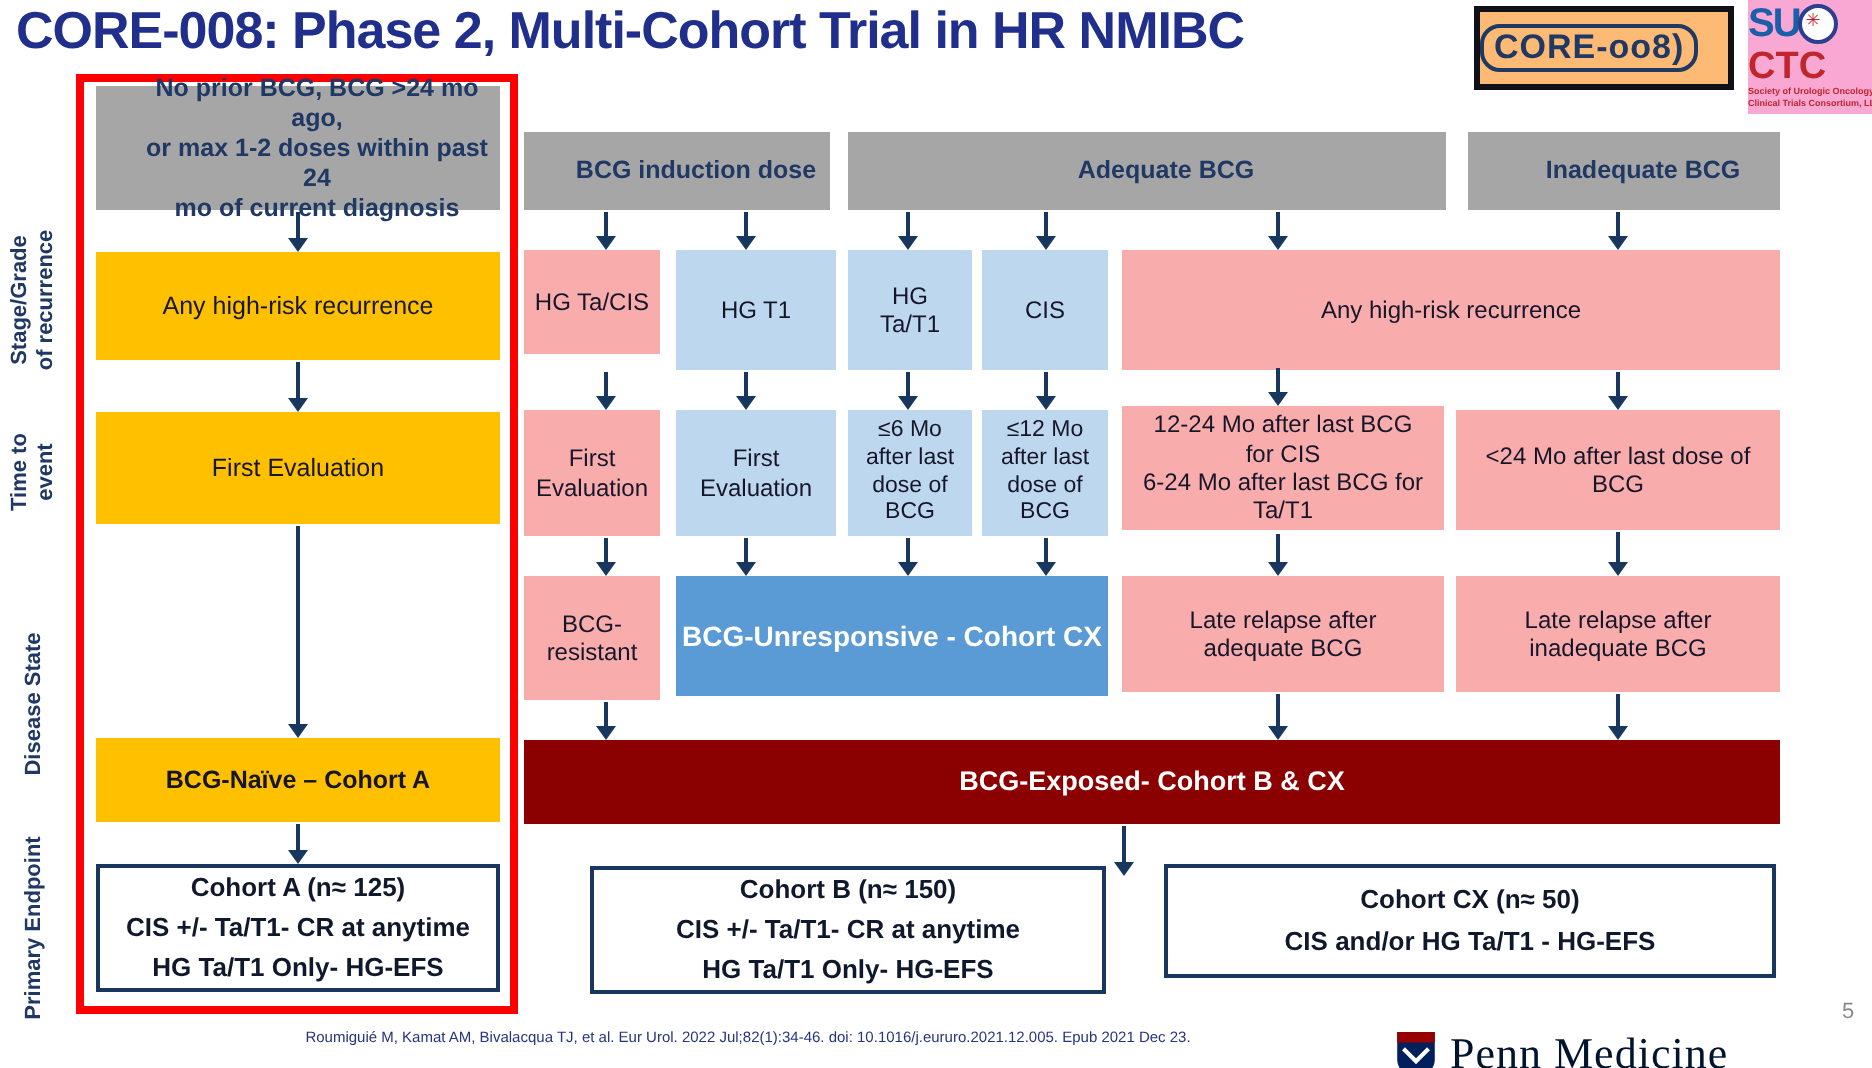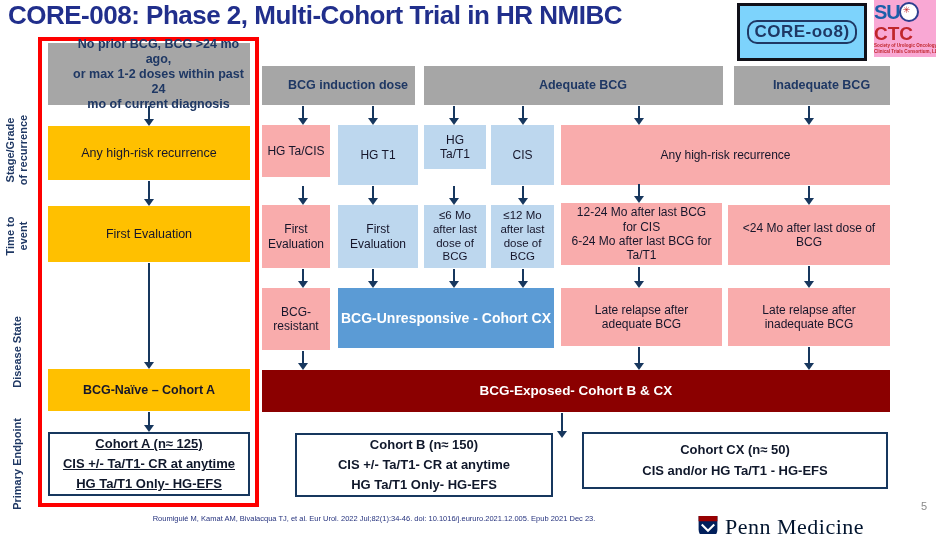--- a/index.html
+++ b/index.html
@@ -1,22 +1,22 @@
 <!DOCTYPE html>
 <html><head>
 <meta charset="utf-8">
 <style>
   html,body{margin:0;padding:0;background:#ffffff;}
   .slide{position:relative;width:936px;height:534px;background:#ffffff;overflow:hidden;
          font-family:"Liberation Sans",sans-serif;}
   .title{position:absolute;left:8px;top:0px;width:726px;font-size:26px;font-weight:bold;
          color:#212F8C;letter-spacing:-0.5px;white-space:nowrap;}
   
-  .core-logo{position:absolute;left:737px;top:3px;width:130px;height:58px;border:3px solid #101018;
-             background:#7dd3fc;display:flex;align-items:center;justify-content:center;box-sizing:border-box;}
+  .core-logo{position:absolute;left:737px;top:3px;width:130px;height:42px;border:3px solid #101018;
+             background:#fdba74;display:flex;align-items:center;box-sizing:border-box;}
   .core-logo .inner{border:2px solid #1F3864;border-radius:10px;padding:0 5px;font-size:17px;
              font-weight:bold;color:#1F3864;letter-spacing:0.5px;white-space:nowrap;}
   .suo-logo{position:absolute;left:874px;top:0px;width:62px;height:57px;background:#f9a8d4;overflow:hidden;}
   .suo-row{display:flex;align-items:center;height:22px;margin-top:1px;}
   .suo-txt{font-size:20px;font-weight:bold;color:#1B5FAA;letter-spacing:-1px;}
   .seal{display:inline-block;width:16px;height:16px;border-radius:50%;border:2px solid #2C3E8F;
         background:#fff;position:relative;margin-left:-1px;}
   .seal::after{content:"✳";position:absolute;left:2px;top:1px;font-size:9px;color:#C0262C;}
   .ctc-txt{font-size:19px;font-weight:bold;color:#C0262C;letter-spacing:0px;line-height:1;margin-top:1px;}
   .suo-cap{font-size:4.5px;color:#C0262C;line-height:1.3;white-space:nowrap;font-weight:bold;}
@@ -79,31 +79,31 @@
   <div class="vlabel" style="left:-43px;top:457px;width:120px;height:14px;">Primary Endpoint</div>
 
   <div class="red-frame"></div>
 
   <div class="box gray" style="left:48px;top:43px;width:202px;height:62px;">No prior BCG, BCG &gt;24 mo ago,
 or max 1-2 doses within past 24
 mo of current diagnosis</div>
   <div class="box orange" style="left:48px;top:126px;width:202px;height:54px;">Any high-risk recurrence</div>
   <div class="box orange" style="left:48px;top:206px;width:202px;height:56px;">First Evaluation</div>
   <div class="box orange bold" style="left:48px;top:369px;width:202px;height:42px;">BCG-Naïve – Cohort A</div>
-  <div class="box navybox" style="left:48px;top:432px;width:202px;height:64px;text-decoration:underline;">Cohort A (n≈ 125)
+  <div class="box navybox" style="left:48px;top:432px;width:202px;height:64px;">Cohort A (n≈ 125)
 CIS +/- Ta/T1- CR at anytime
 HG Ta/T1 Only- HG-EFS</div>
 
   <div class="box gray" style="left:262px;top:66px;width:153px;height:39px;">BCG induction dose</div>
   <div class="box gray" style="left:424px;top:66px;width:299px;height:39px;">Adequate BCG</div>
   <div class="box gray" style="left:734px;top:66px;width:156px;height:39px;">Inadequate BCG</div>
 
   <div class="box pink" style="left:262px;top:125px;width:68px;height:52px;">HG Ta/CIS</div>
   <div class="box lblue" style="left:338px;top:125px;width:80px;height:60px;">HG T1</div>
-  <div class="box lblue" style="left:424px;top:125px;width:62px;height:44px;">HG
+  <div class="box lblue" style="left:424px;top:125px;width:62px;height:60px;">HG
 Ta/T1</div>
   <div class="box lblue" style="left:491px;top:125px;width:63px;height:60px;">CIS</div>
   <div class="box pink" style="left:561px;top:125px;width:329px;height:60px;">Any high-risk recurrence</div>
 
   <div class="box pink" style="left:262px;top:205px;width:68px;height:63px;">First
 Evaluation</div>
   <div class="box lblue" style="left:338px;top:205px;width:80px;height:63px;">First
 Evaluation</div>
   <div class="box lblue" style="left:424px;top:205px;width:62px;height:63px;font-size:11.5px;">≤6 Mo
 after last

